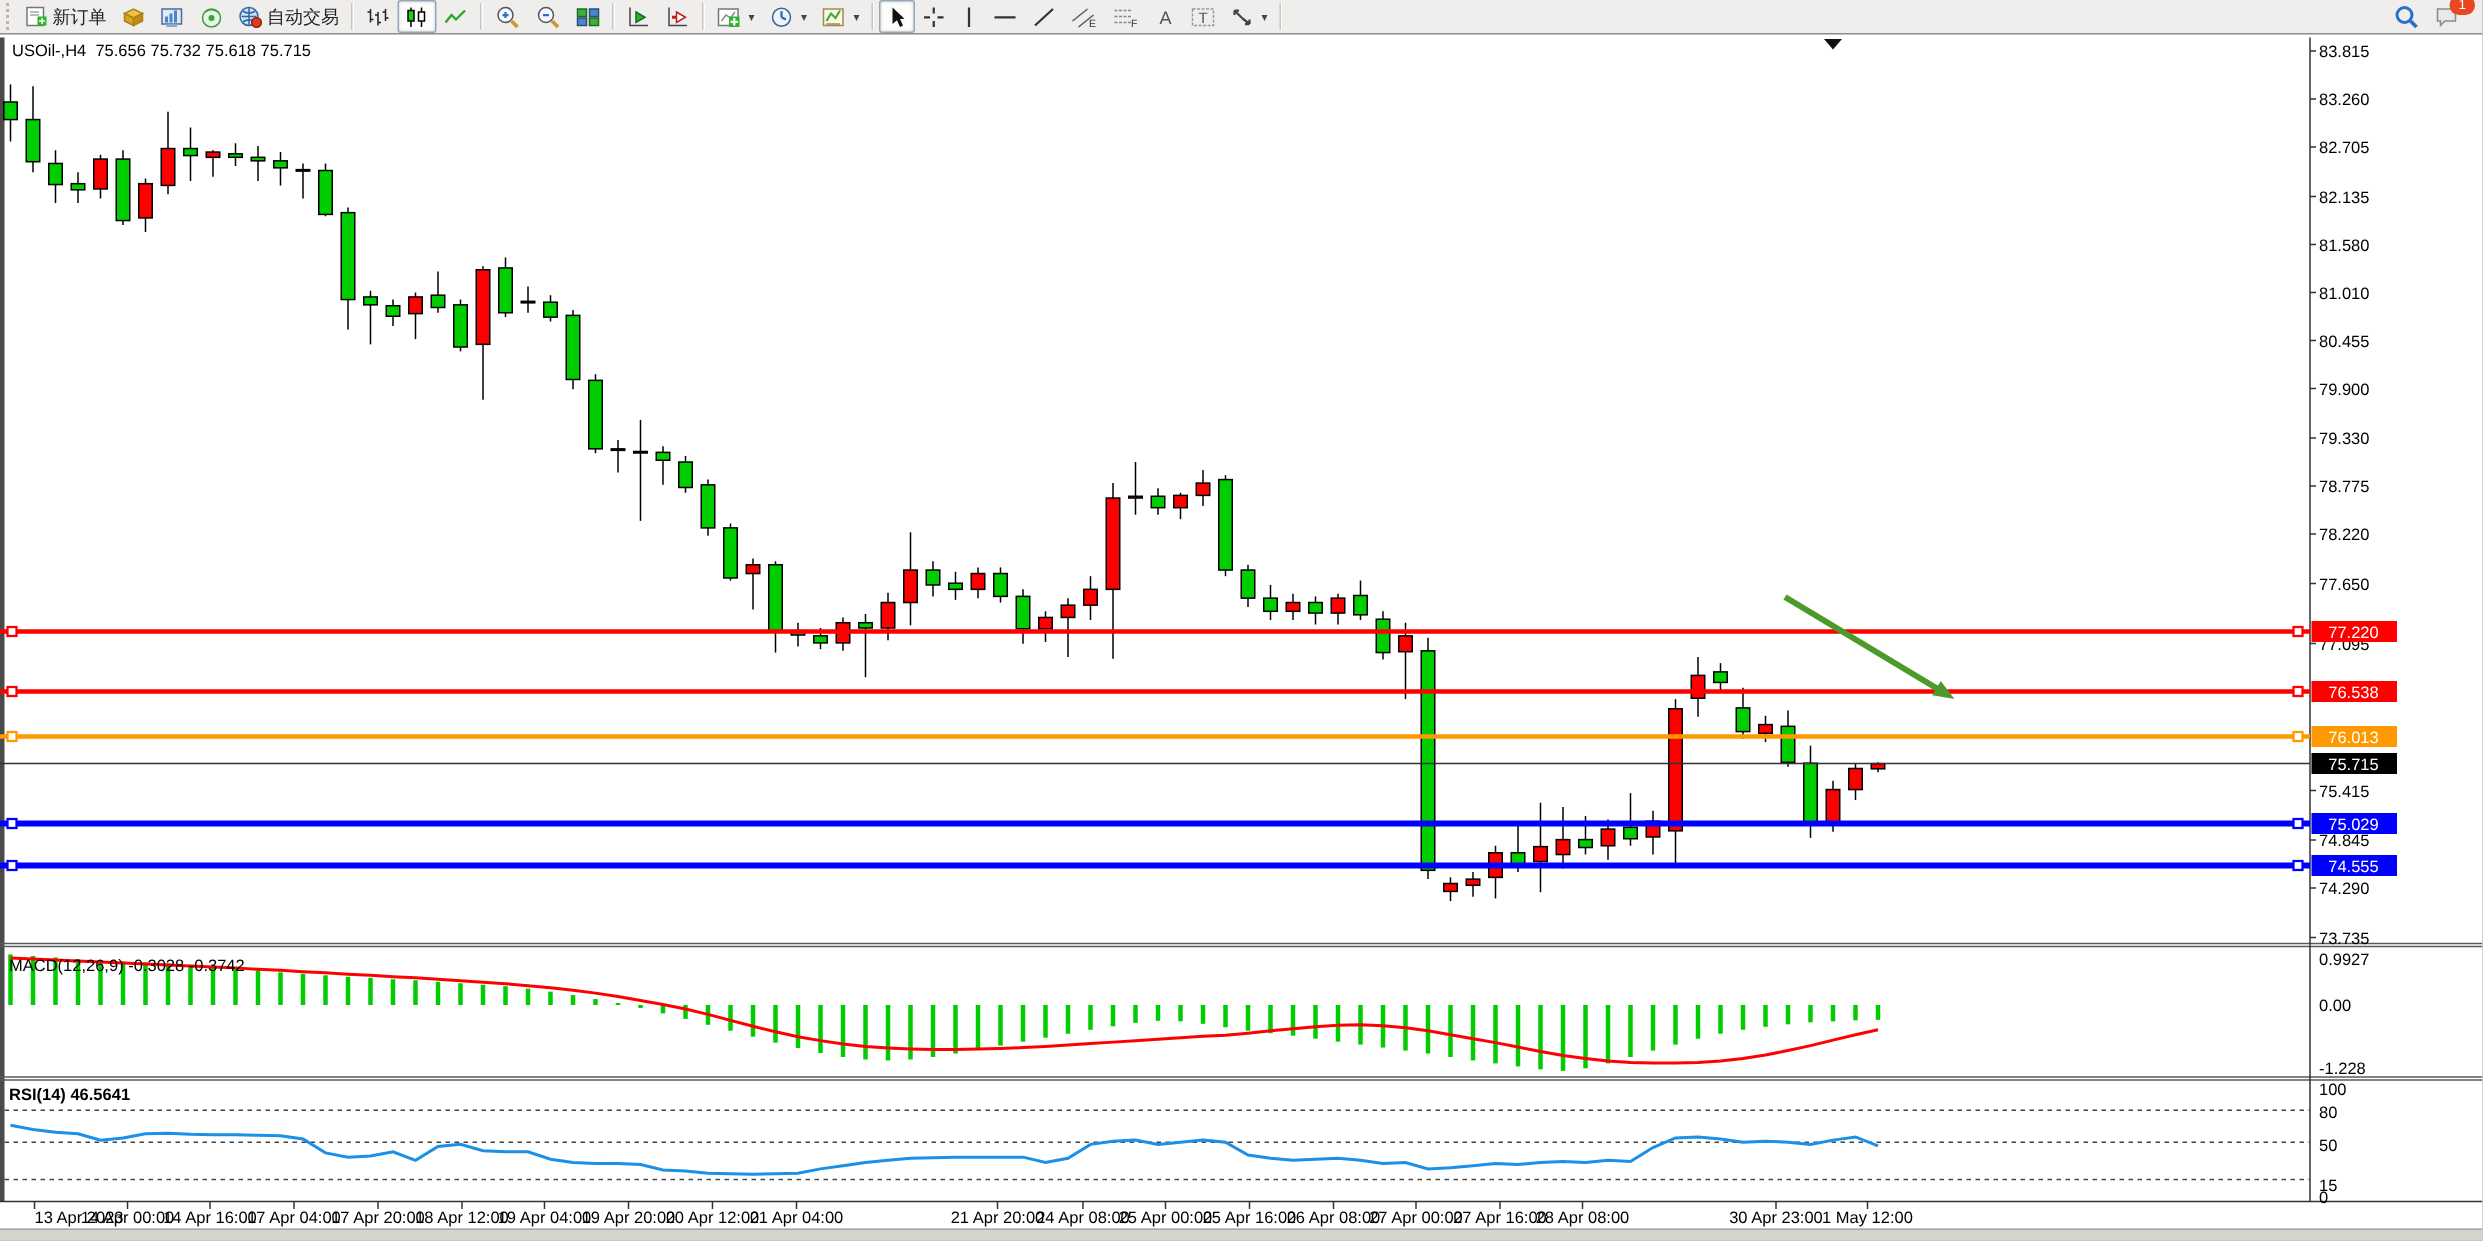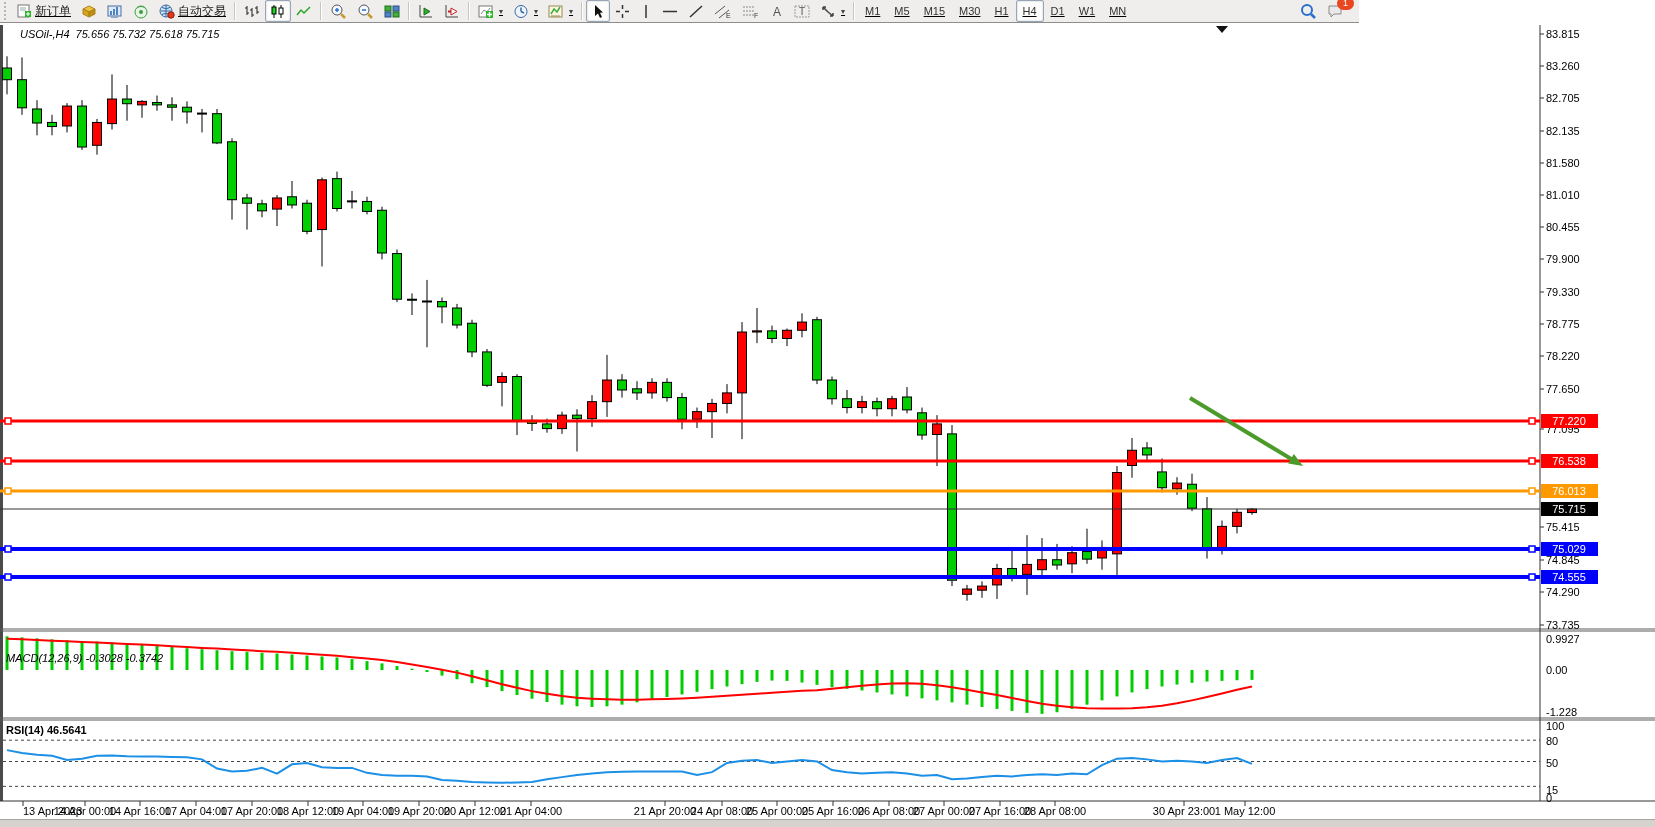--- a/index.html
+++ b/index.html
@@ -1,36 +1,36 @@
 <!DOCTYPE html>
 <html><head>
 <meta charset="utf-8">
 <style>
   html,body{margin:0;padding:0;background:#9a9a9a;font-family:"Liberation Sans",sans-serif;}
   .window{position:relative;width:1655px;height:827px;background:#fff;overflow:hidden;}
   
-  .toolbar{position:absolute;top:0;left:0;width:1359px;height:23px;background:#f0eeec;
-    border-bottom:1px solid #8d8d8d;display:flex;align-items:center;padding:0 2px;box-sizing:border-box;z-index:5;text-decoration:underline;}
+  .toolbar{position:absolute;top:0;left:0;width:1655px;height:23px;background:#f0eeec;
+    border-bottom:1px solid #8d8d8d;display:flex;align-items:center;padding:0 2px;box-sizing:border-box;z-index:5;}
   .tbtn{display:flex;align-items:center;gap:3px;height:20px;padding:0 4px;border:1px solid transparent;
     border-radius:2px;font-size:12px;color:#222;cursor:default;white-space:nowrap;}
   .tbtn.pressed{background:#fdfdfc;border:1px solid #98a5b5;box-shadow:inset 0 0 2px #b9c2cf;}
   .tbtn svg{display:block;}
   .has-caret::after{content:"▾";font-size:8px;color:#444;margin-left:2px;}
   .tsep{width:1px;height:18px;background:#c8c5c0;border-right:1px solid #fff;margin:0 3px;}
   .grip{width:4px;height:18px;margin:0 2px;border-left:2px dotted #b9b6b1;}
   .tf-group .tbtn{padding:0 6px;font-size:11px;color:#333;}
   .right-group{margin-left:auto;display:flex;align-items:center;margin-right:8px;}
   .badge{position:absolute;top:-4px;right:-6px;min-width:13px;height:13px;background:#e8471f;color:#fff;
     border-radius:8px;font-size:9px;line-height:13px;text-align:center;padding:0 2px;}
   .chat-wrap{position:relative;}
   
   .chart-area{position:absolute;top:24px;left:0;width:1655px;height:796px;background:#fff;}
   .overlay-label{position:absolute;font-size:11px;color:#000;z-index:3;white-space:pre;}
-  #chart-title{top:4px;left:20px;font-style:italic;}
-  #macd-label{top:628px;left:6px;font-style:italic;}
+  #chart-title{top:4px;left:8px;}
+  #macd-label{top:614px;left:6px;}
   #rsi-label{top:700px;left:6px;font-weight:bold;}
   .statusbar{position:absolute;bottom:0;left:0;width:1655px;height:7px;background:#d6d3ce;border-top:1px solid #a8a5a0;}
   svg text{font-family:"Liberation Sans",sans-serif;}
 </style>
 </head>
 <body>
 
 <div class="window">
 
   <div class="toolbar">
@@ -227,31 +227,20 @@
       </div>
     <div class="tbtn has-caret">
         <svg width="16" height="15">
           <path d="M3 3 L8 8 M3 3 L3 6 M3 3 L6 3" stroke="#444" stroke-width="1.5" fill="none"></path>
           <path d="M13 12 L8 8 M13 12 L13 9 M13 12 L10 12" stroke="#444" stroke-width="1.5" fill="none"></path>
         </svg>
       </div>
 
     <div class="tsep"></div>
 
-    <div class="tf-group" style="display:flex">
-      <div class="tbtn">M1</div>
-      <div class="tbtn">M5</div>
-      <div class="tbtn">M15</div>
-      <div class="tbtn">M30</div>
-      <div class="tbtn">H1</div>
-      <div class="tbtn pressed">H4</div>
-      <div class="tbtn">D1</div>
-      <div class="tbtn">W1</div>
-      <div class="tbtn">MN</div>
-    </div>
 
     <div class="right-group">
       <div class="tbtn">
           <svg width="17" height="16">
             <circle cx="7" cy="7" r="5" fill="none" stroke="#2a6fd0" stroke-width="2"></circle>
             <line x1="11" y1="11" x2="15" y2="15" stroke="#2a6fd0" stroke-width="2.5"></line>
           </svg>
         </div>
       <div class="tbtn chat-wrap">
         <svg width="17" height="16">

